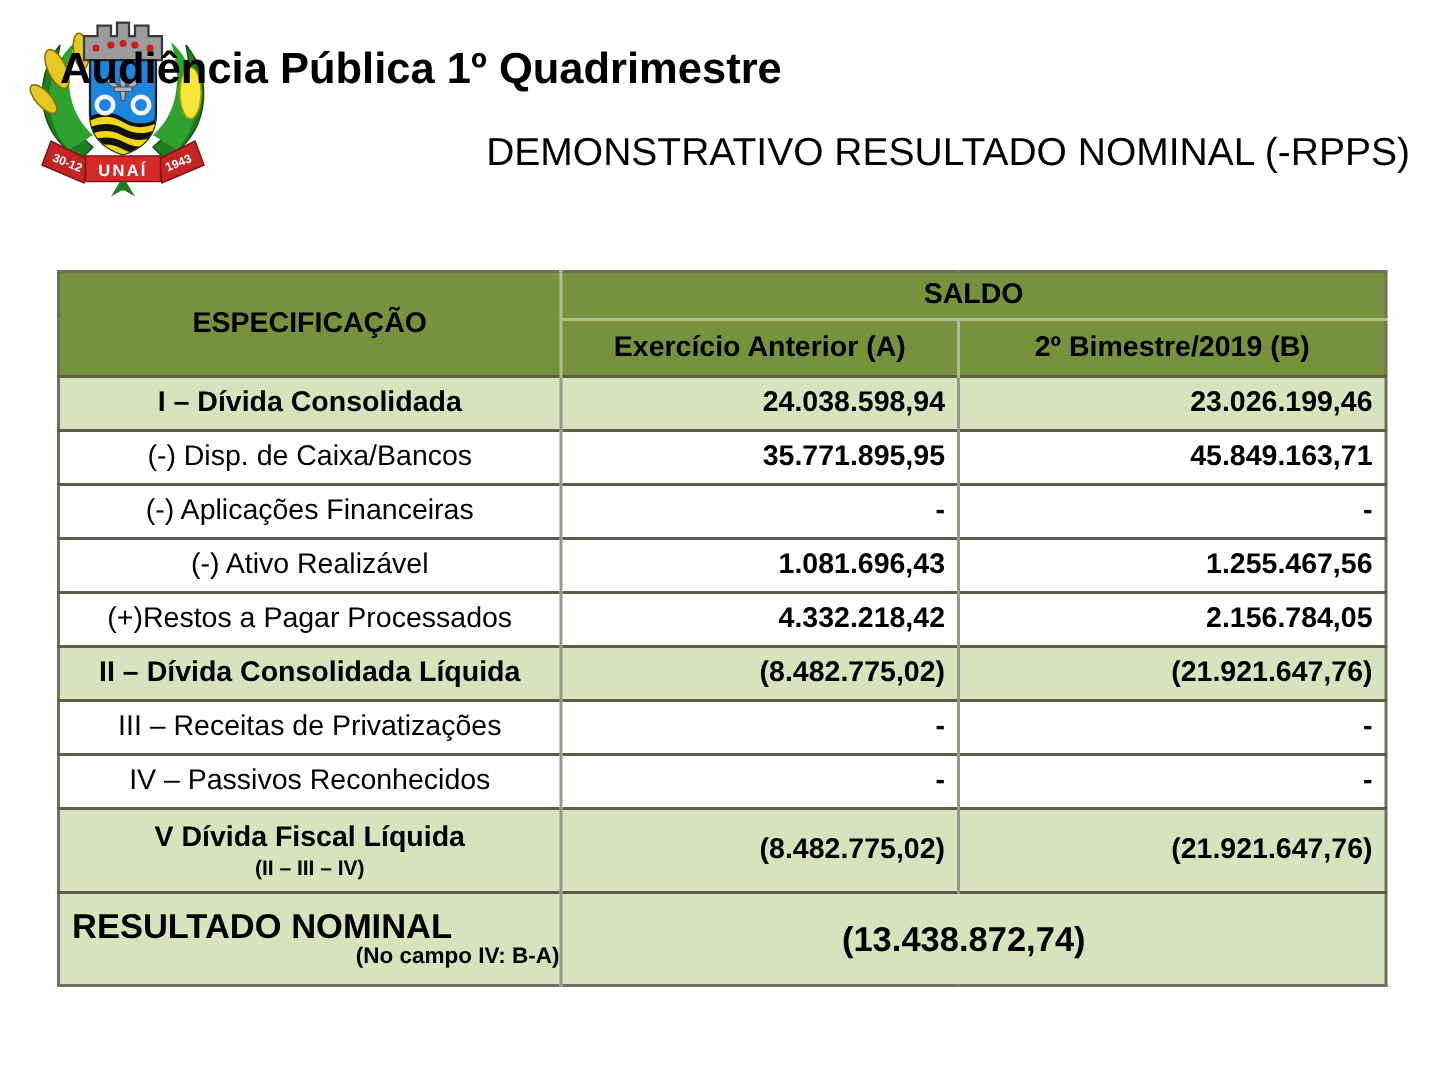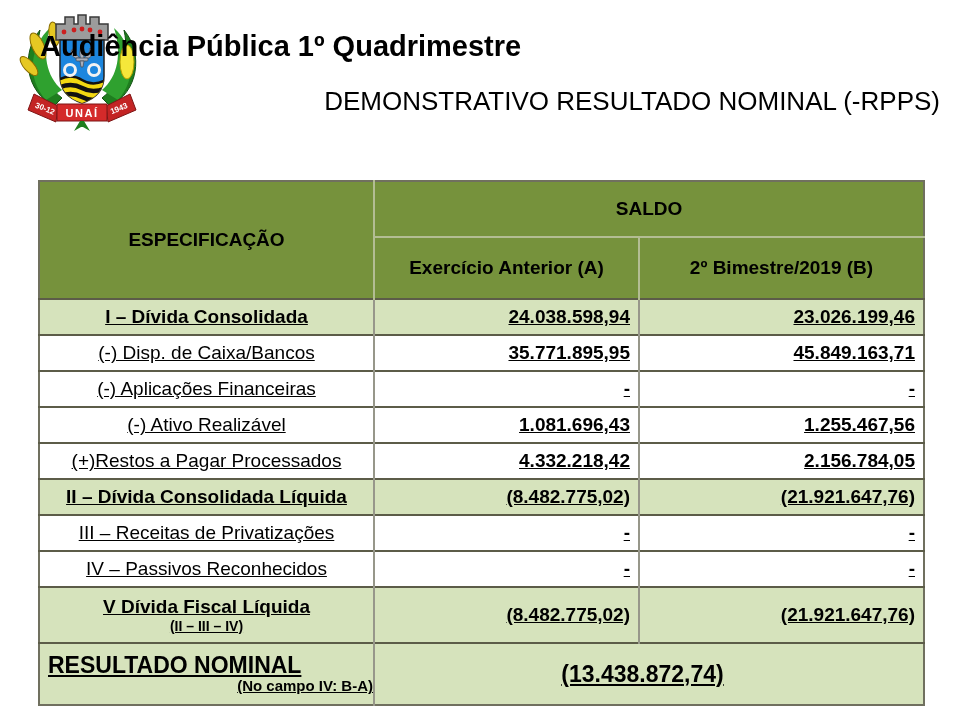--- a/index.html
+++ b/index.html
@@ -27,31 +27,30 @@
     text-align:right;font-size:26px;font-weight:normal;
   }
   .table-wrap{position:absolute;left:38px;top:180px;width:887px;}
   table{
     border-collapse:collapse;table-layout:fixed;width:885px;
     border:2px solid var(--border-outer);
   }
   col.c1{width:335px}col.c2{width:265px}col.c3{width:285px}
   th{
     background:var(--header-green);font-size:19px;font-weight:bold;
-    text-align:center;padding:12px;color:#000;
+    text-align:center;padding:0;color:#000;
   }
   .th-spec{border-right:2px solid var(--border-header);}
   .th-saldo{height:30px;border-bottom:2px solid var(--border-header);}
   .th-sub{height:36px;}
   .th-sub + .th-sub{border-left:2px solid var(--border-header);}
   tbody td{
     padding:0;height:34px;font-size:19px;
     border-top:2px solid var(--border-dark);
     border-left:2px solid var(--border-mid);
-    text-decoration:underline;
   }
   tbody td:first-child{border-left:none;}
   tr.section td{background:var(--row-green);}
   tr.item td{background:#ffffff;}
   tr.total td{background:var(--row-green);height:60px;}
   tr.tall td{height:54px;}
   td.label{text-align:center;font-weight:bold;line-height:1.15;}
   tr.item td.label{font-weight:normal;}
   td.num{text-align:right;font-weight:bold;padding-right:8px;}
   td.num.merged{text-align:center;padding-right:13px;font-size:23px;}

